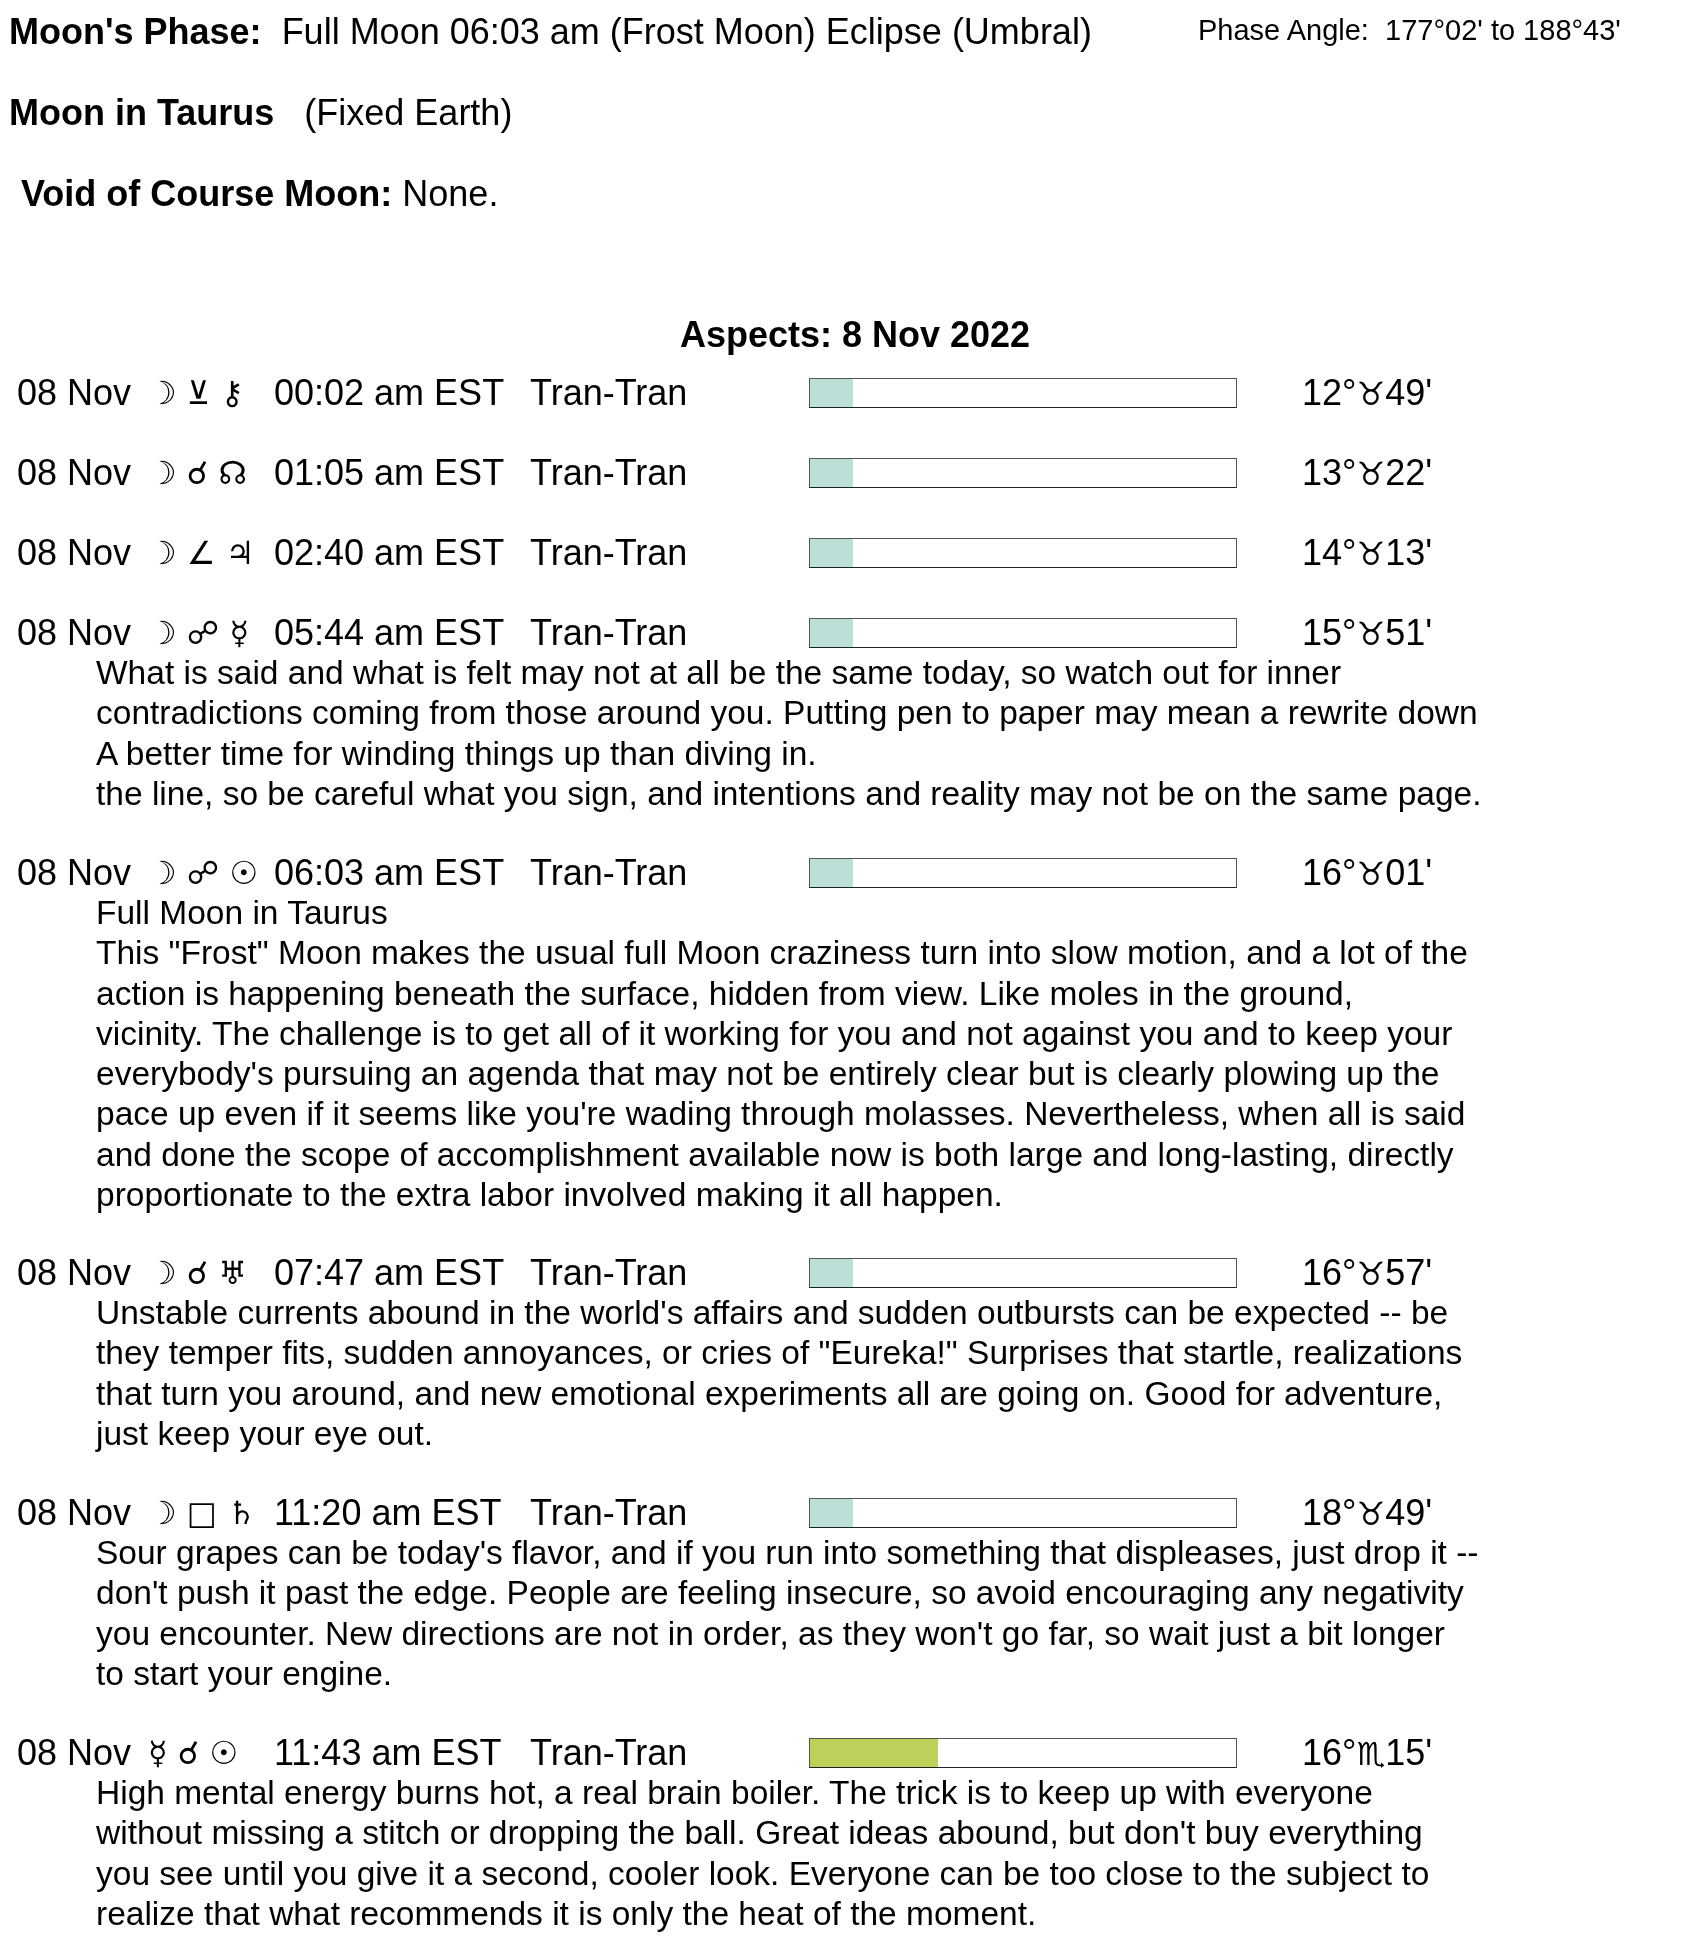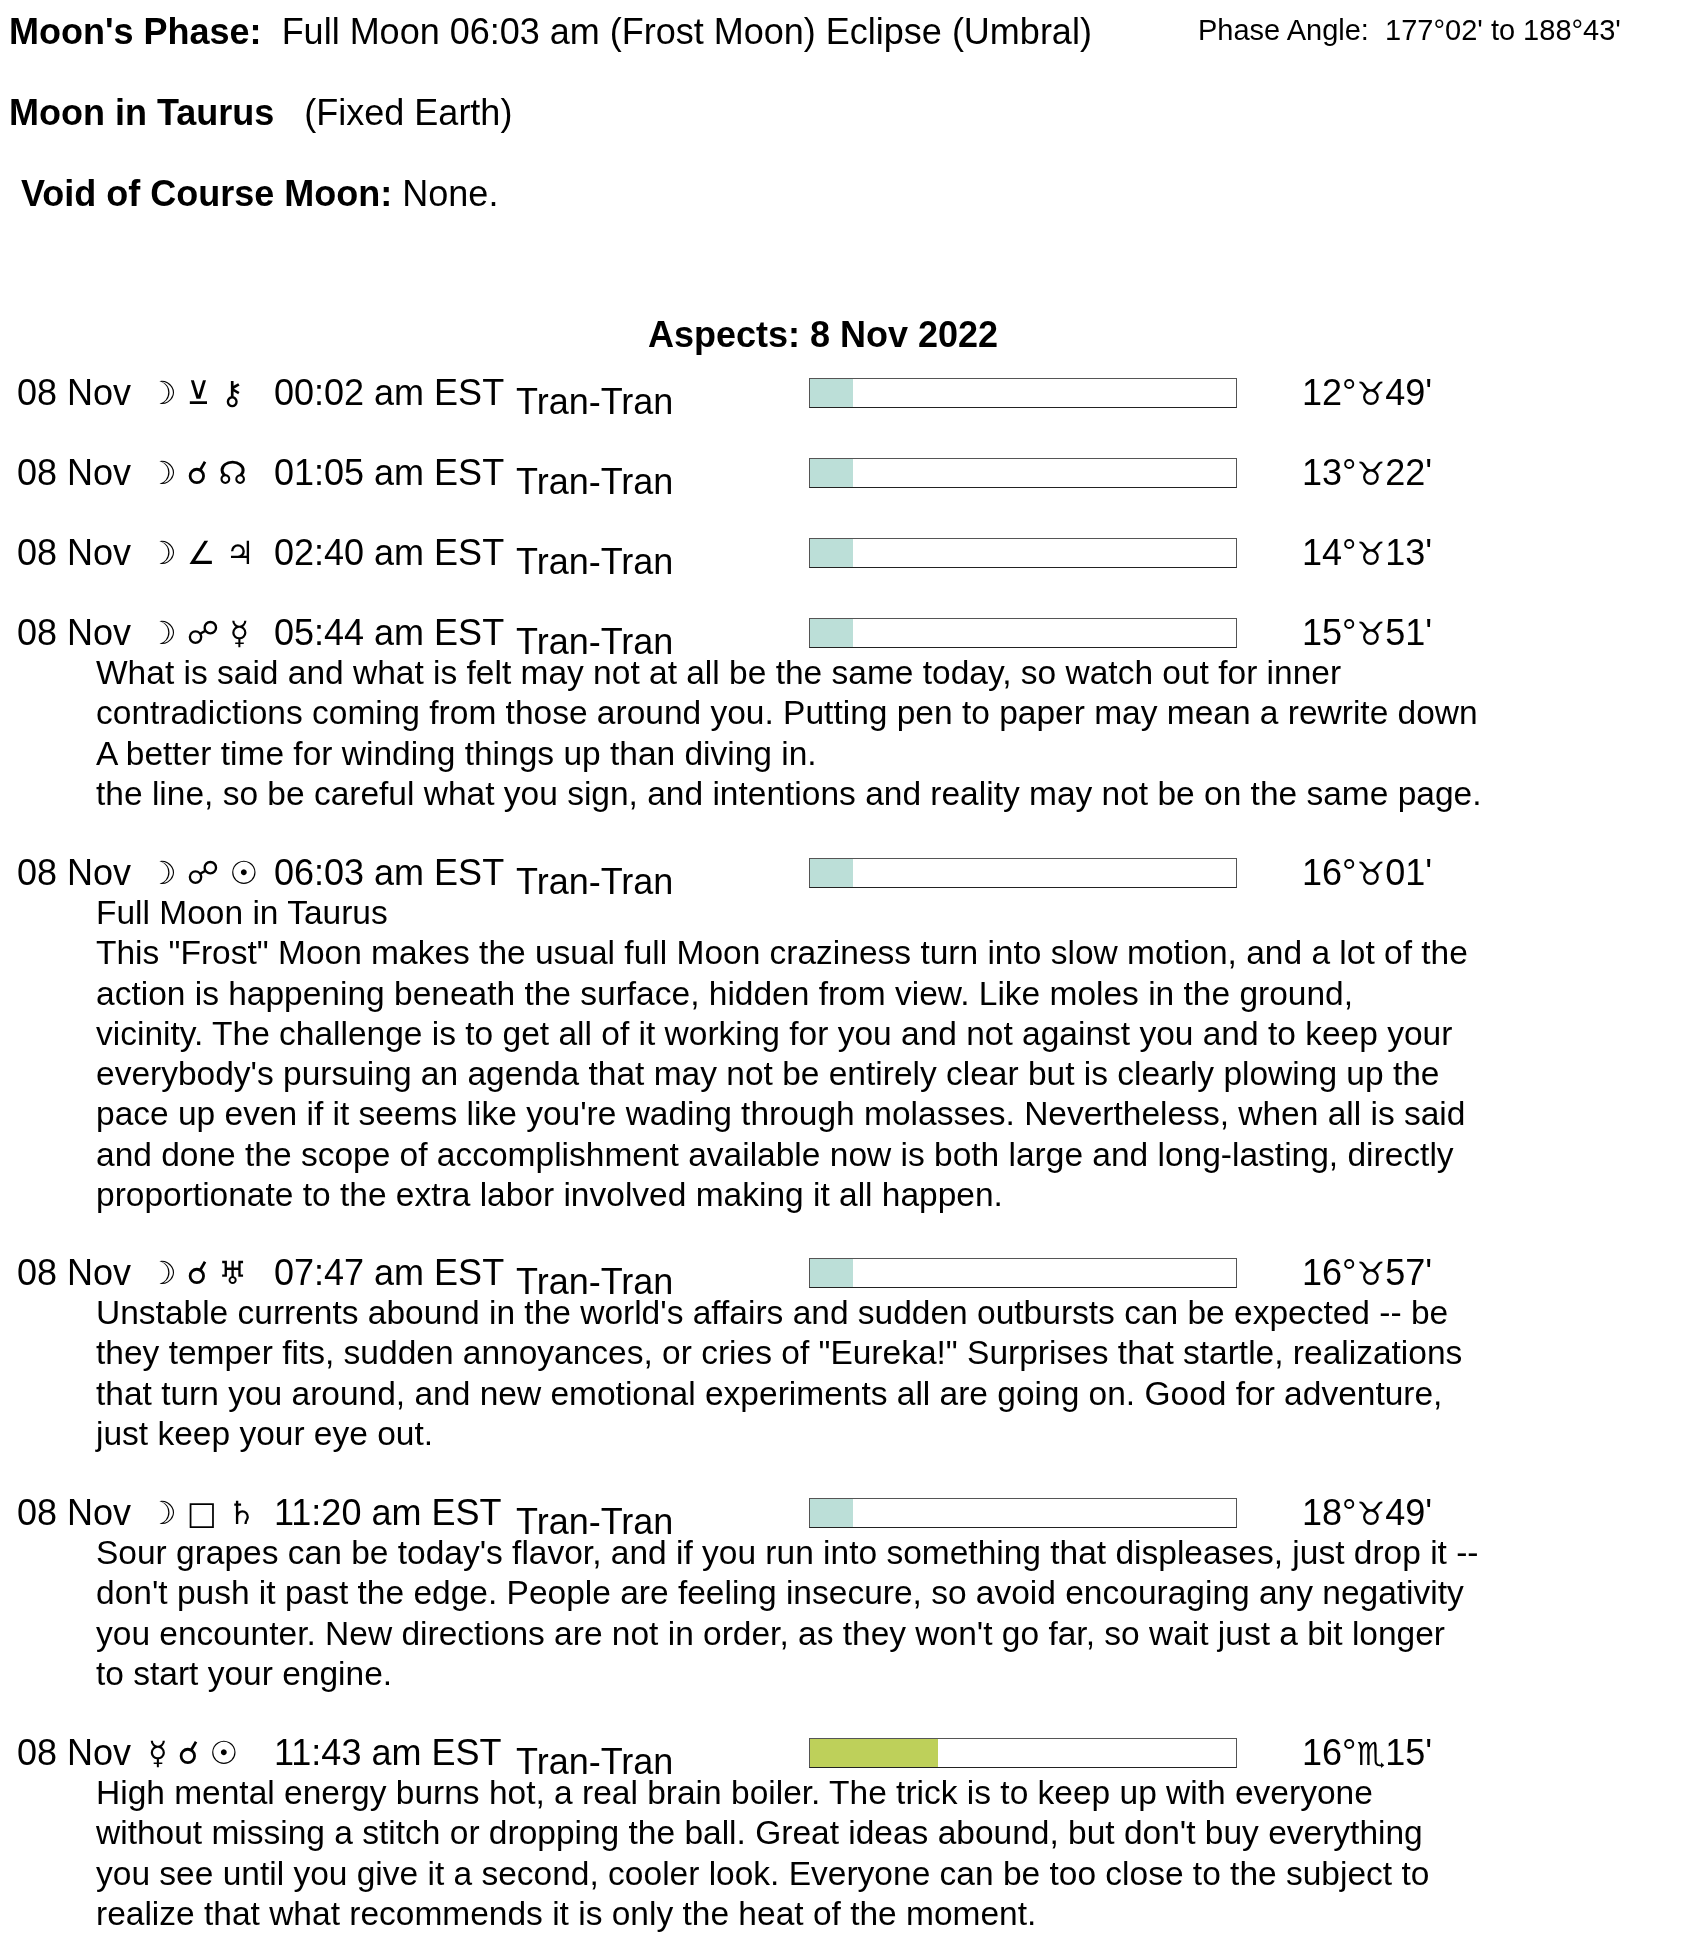--- a/index.html
+++ b/index.html
@@ -32,38 +32,39 @@
   }
   #aspects-title {
     position: absolute;
     left: 0;
     width: 1646px;
     top: 313px;
     text-align: center;
     font-weight: bold;
     font-size: 36px;
     line-height: 44px;
+    padding-left: 32px;
   }
   .aspect {
     position: absolute;
     left: 0;
     width: 1686px;
     padding-left: 8px;
   }
   .a-head {
     position: relative;
     height: 40px;
     font-size: 36px;
     line-height: 40px;
     white-space: pre;
   }
   .a-date { position: absolute; left: 9px; top: 0; }
   .a-glyphs { position: absolute; left: 140px; top: 0; font-family: "DejaVu Sans", sans-serif; font-size: 32px; }
   .a-time { position: absolute; left: 266px; top: 0; }
-  .a-type { position: absolute; left: 508px; top: 0; margin-top: 9px; }
+  .a-type { position: absolute; left: 522px; top: 0; }
   .a-bar {
     position: absolute;
     left: 801px;
     top: 5px;
     width: 428px;
     height: 30px;
     border: 1px solid #555555;
     border-bottom-color: #222222;
     background: #ffffff;
     box-sizing: border-box;

